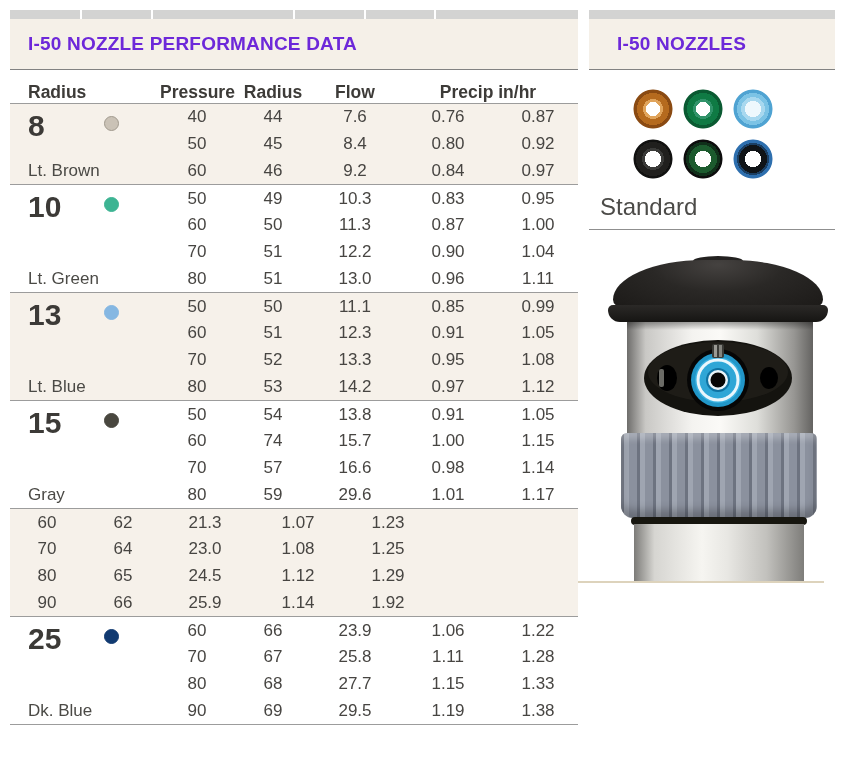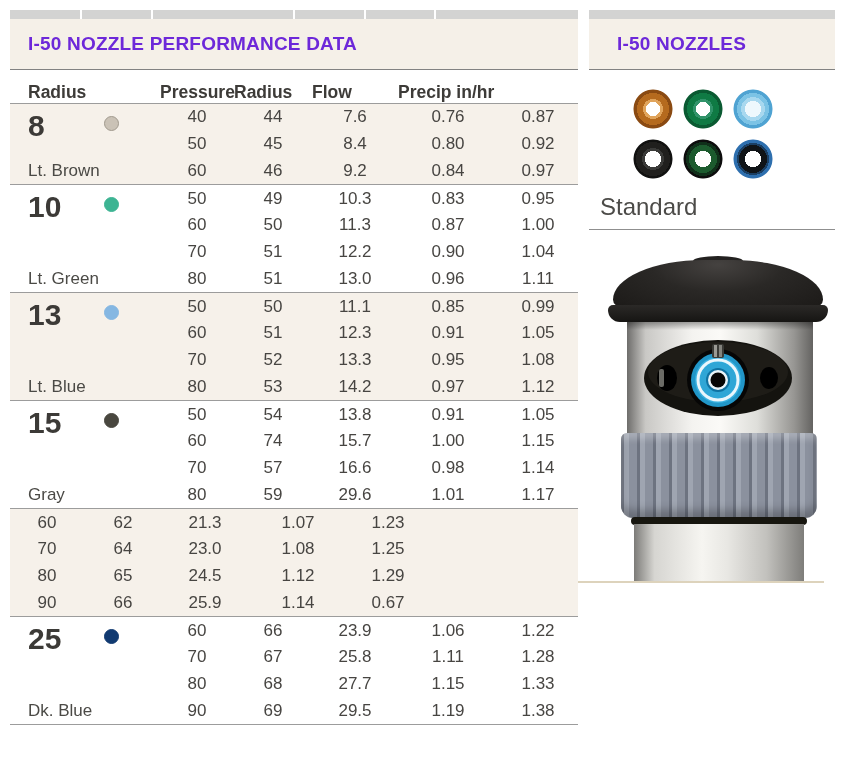--- a/index.html
+++ b/index.html
@@ -14,21 +14,21 @@
     border-bottom:1px solid #828282; }
   .panel-header h1, .panel-header h2 { font-size:19px; font-weight:bold; color:#6d28d9; letter-spacing:.2px; }
 
   
   .left-panel { width:568px; }
   .left-panel .panel-header { padding-left:18px; }
 
   .thead { padding-top:11px; border-bottom:1px solid #9c9c9c; }
   .th-top { display:grid; grid-template-columns:150px 74px 78px 86px 180px; align-items:end; }
   .th-sub { display:grid; grid-template-columns:150px 74px 78px 86px 100px 80px; align-items:center; height:36px; }
-  .th { font-size:17.5px; font-weight:bold; color:#3d3b38; line-height:22px; }
+  .th { font-size:17.5px; font-weight:bold; color:#3d3b38; text-align:center; line-height:22px; }
   .th.nozzle-h { text-align:left; padding-left:18px; }
   .th-sub span { font-size:17px; color:#44423f; text-align:center; }
   .sym { display:flex; justify-content:center; align-items:center; }
   .sq { width:15px; height:15px; background:#6e6e6e; display:inline-block; }
   .tri { width:0; height:0; border-left:10px solid transparent; border-right:10px solid transparent;
     border-bottom:16px solid #6e6e6e; display:inline-block; }
 
   .groups { border-bottom:1px solid #9c9c9c; }
   .group { display:flex; }
   .group + .group { border-top:1px solid #9c9c9c; }
@@ -271,21 +271,21 @@
               <span class="cell">65</span>
               <span class="cell">24.5</span>
               <span class="cell">1.12</span>
               <span class="cell">1.29</span>
             </div>
             <div class="row">
               <span class="cell">90</span>
               <span class="cell">66</span>
               <span class="cell">25.9</span>
               <span class="cell">1.14</span>
-              <span class="cell">0.67</span>
+              <span class="cell">1.92</span>
             </div>
           </div>
         </div>
         <div class="group">
           <div class="nozzle-cell">
        <div class="nozzle-id">
          <span class="nozzle-num">25</span>
          <span class="dot" style="background:#113a71;border-color:#113a71"></span>
        </div>
        <div class="nozzle-name">Dk. Blue</div>

